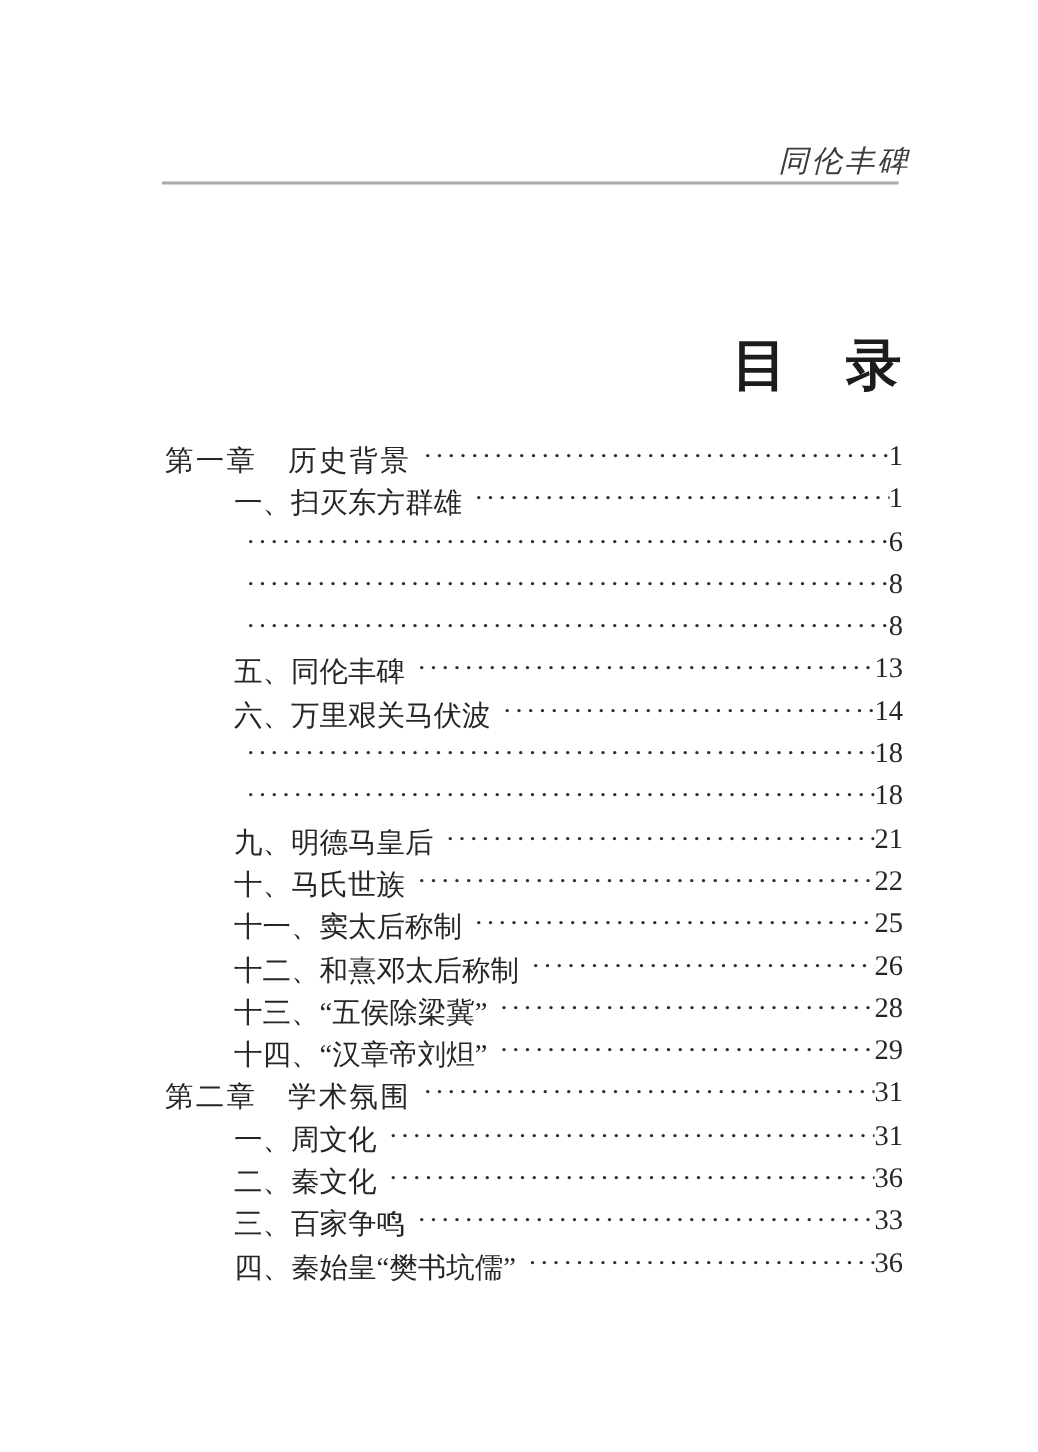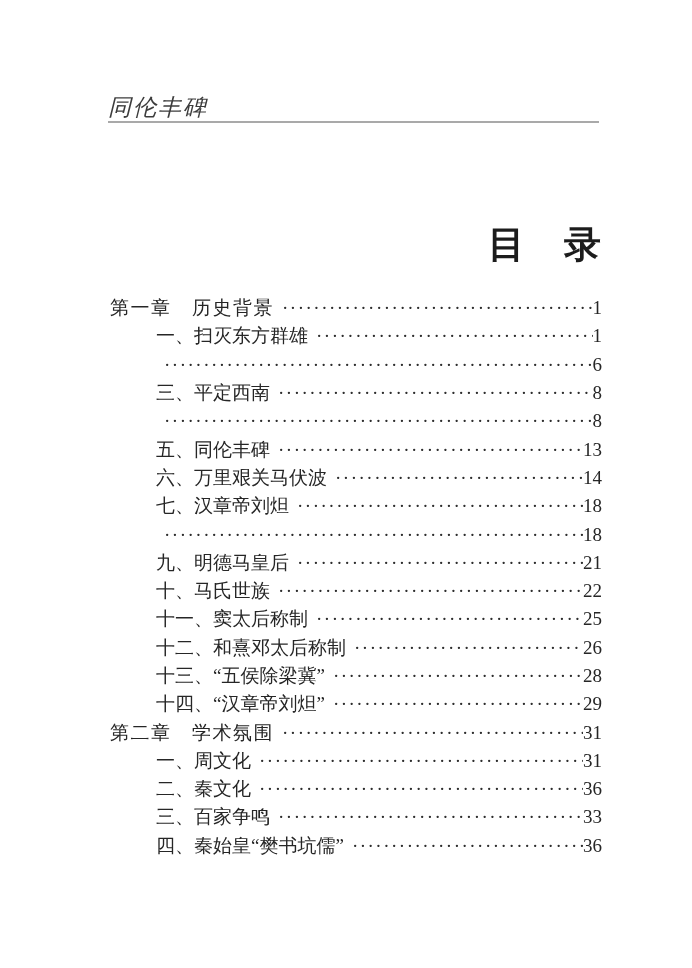--- a/index.html
+++ b/index.html
@@ -15,37 +15,37 @@
     width:692px;height:968px;background:#ffffff;
     font-family:"Liberation Serif","DejaVu Serif",serif;
   }
   .page{
     position:relative;width:692px;height:968px;background:#ffffff;overflow:hidden;
   }
   .running-header{
     position:absolute;top:97px;left:108px;right:85px;
   }
   .running-title{
-    display:block;font-size:23px;line-height:22px;
+    display:block;text-align:right;font-size:20px;line-height:22px;
     color:var(--running);font-style:italic;letter-spacing:2px;
   }
   .header-rule{
     margin-top:2px;height:2px;background:var(--rule);
     width:calc(100% - 8px);
   }
   .toc-title{
     position:absolute;top:226px;left:110px;right:90px;margin:0;
     text-align:right;font-size:37px;line-height:37px;font-weight:bold;
     color:var(--title);letter-spacing:1px;
   }
   .toc{
     position:absolute;top:294px;left:110px;right:90px;
   }
   .toc-row{
-    display:flex;align-items:center;height:28.3px;
+    display:flex;align-items:flex-start;height:28.3px;
     font-size:19px;color:var(--text);
   }
   .toc-row.item{padding-left:46px;}
   .toc-row.chapter .toc-label{letter-spacing:1.5px;}
   .toc-label{white-space:nowrap;flex:0 0 auto;}
   .toc-dots{
     flex:1 1 auto;overflow:hidden;white-space:nowrap;
     margin-left:8px;letter-spacing:1.5px;color:var(--dots);
     font-size:19px;
   }
@@ -72,40 +72,38 @@
       <div class="toc-row item">
       <span class="toc-label">一、扫灭东方群雄</span>
       <span class="toc-dots">······································································</span>
       <span class="toc-page">1</span>
     </div>
       <div class="toc-row item">
       <span class="toc-dots">······································································</span>
       <span class="toc-page">6</span>
     </div>
       <div class="toc-row item">
-      <span class="toc-label">三、平定西南</span>
       <span class="toc-dots">······································································</span>
       <span class="toc-page">8</span>
     </div>
       <div class="toc-row item">
       <span class="toc-dots">······································································</span>
       <span class="toc-page">8</span>
     </div>
       <div class="toc-row item">
       <span class="toc-label">五、同伦丰碑</span>
       <span class="toc-dots">······································································</span>
       <span class="toc-page">13</span>
     </div>
       <div class="toc-row item">
       <span class="toc-label">六、万里艰关马伏波</span>
       <span class="toc-dots">······································································</span>
       <span class="toc-page">14</span>
     </div>
       <div class="toc-row item">
-      <span class="toc-label">七、汉章帝刘炟</span>
       <span class="toc-dots">······································································</span>
       <span class="toc-page">18</span>
     </div>
       <div class="toc-row item">
       <span class="toc-dots">······································································</span>
       <span class="toc-page">18</span>
     </div>
       <div class="toc-row item">
       <span class="toc-label">九、明德马皇后</span>
       <span class="toc-dots">······································································</span>

